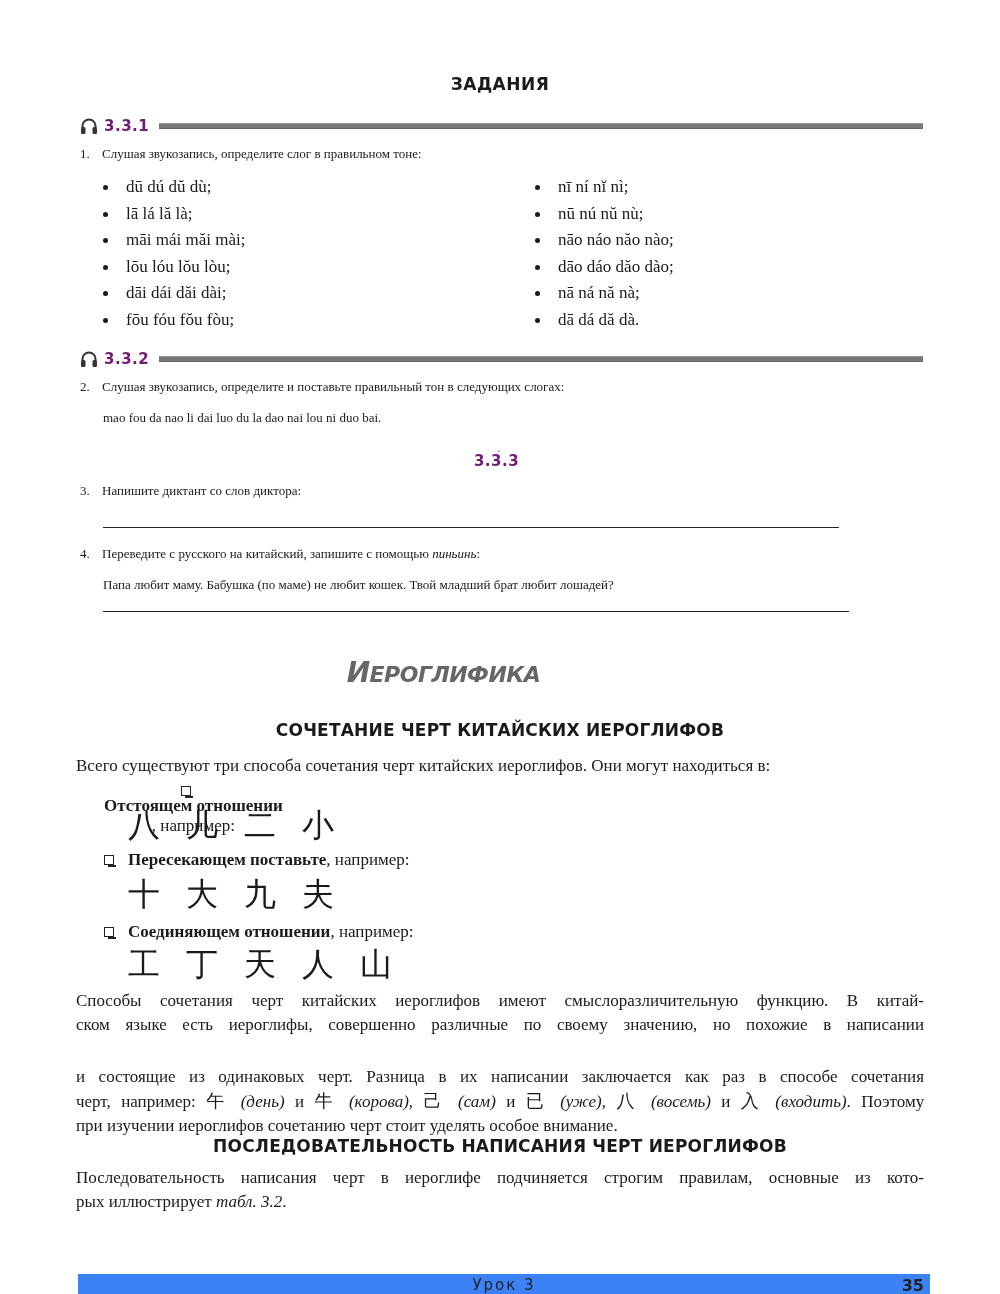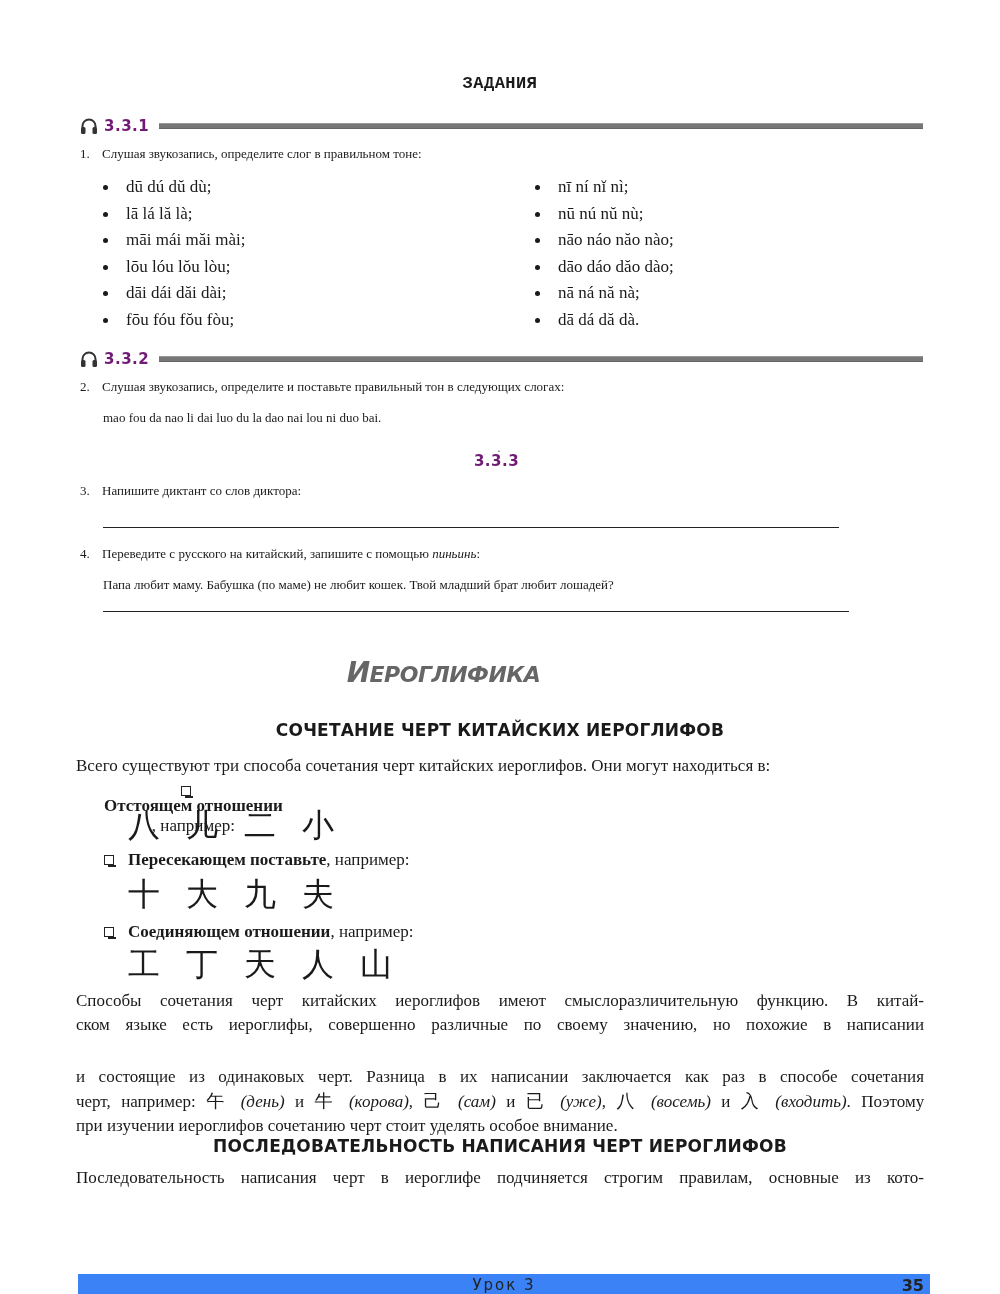--- a/index.html
+++ b/index.html
@@ -6,21 +6,21 @@
   body {
     width: 1000px; height: 1294px; position: relative; overflow: hidden;
     font-family: "Liberation Serif", "DejaVu Serif", serif;
     color: #1a1a1a;
   }
   .abs { position: absolute; }
   .sans { font-family: "DejaVu Sans", "Liberation Sans", sans-serif; }
 
   .section-title {
     left: 0; width: 1000px; top: 74px; text-align: center;
-    font-size: 17px; font-weight: bold; letter-spacing: 0.5px; font-family: Liberation Mono, monospace;
+    font-size: 17px; font-weight: bold; letter-spacing: 0.5px;
   }
   .track-row { left: 80px; width: 843px; height: 22px; display: flex; align-items: center; }
   .track-row .hp { width: 18px; height: 18px; margin-right: 6px; }
   .track-row .num { font-size: 15px; font-weight: bold; color: #701a75; margin-right: 10px; letter-spacing: 0.5px; }
   .track-row .rule { flex: 1; height: 4px; background: #777; border-top: 1px solid #999; border-bottom: 1px solid #666; }
 
   .task { left: 80px; font-size: 13px; line-height: 22px; }
   .task .n { display: inline-block; width: 22px; }
 
   .bullets { font-size: 17px; line-height: 26.5px; }
@@ -180,18 +180,21 @@
   <div style="text-align-last: justify; margin-top: 28px;">и состоящие из одинаковых черт. Разница в их написании заключается как раз в способе сочетания</div>
   <div style="text-align-last: justify;">
     <span>черт, например: </span><span class="hz-inline">午</span> <i>(день)</i><span> и </span><span class="hz-inline">牛</span> <i>(корова)</i><span>, </span><span class="hz-inline">己</span> <i>(сам)</i><span> и </span><span class="hz-inline">已</span> <i>(уже)</i><span>, </span><span class="hz-inline">八</span> <i>(восемь)</i><span> и </span><span class="hz-inline">入</span> <i>(входить)</i><span>. </span><span>Поэтому</span>
   </div>
   <div>при изучении иероглифов сочетанию черт стоит уделять особое внимание.</div>
 </div>
 
 <div class="abs sub-heading sans" style="top:1136px;">ПОСЛЕДОВАТЕЛЬНОСТЬ НАПИСАНИЯ ЧЕРТ ИЕРОГЛИФОВ</div>
 <div class="abs para" style="top:1166px;">
   <div style="text-align-last: justify;">Последовательность написания черт в иероглифе подчиняется строгим правилам, основные из кото-</div>
+  <div>
+    <span>рых иллюстрирует </span><i>табл. 3.2</i><span>.</span>
+  </div>
 </div>
 
 <div class="abs footer-bar">
   <span class="lesson sans">Урок 3</span>
   <span class="page sans">35</span>
 </div>
 
 </body></html>

